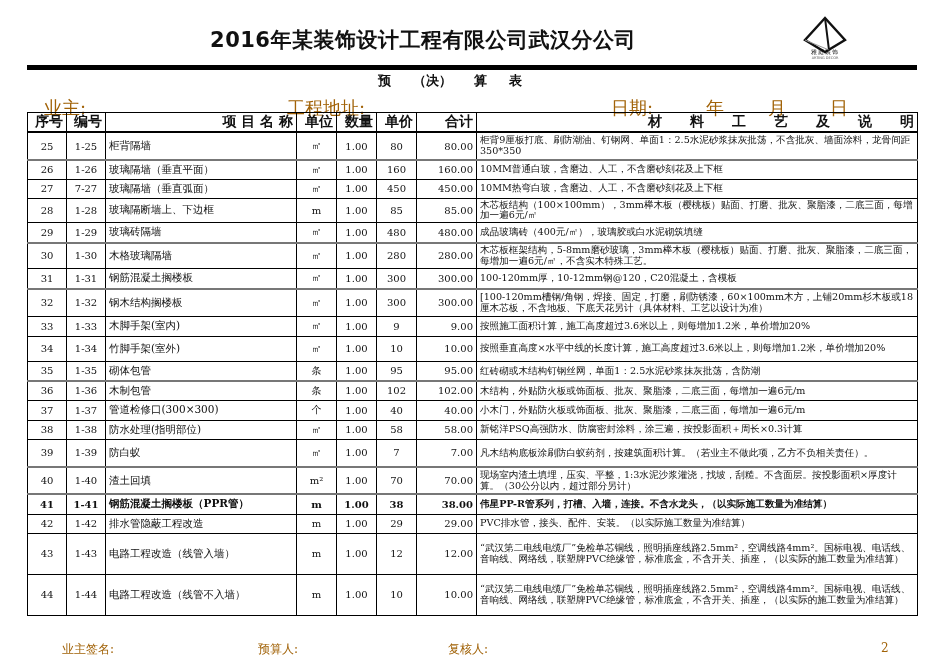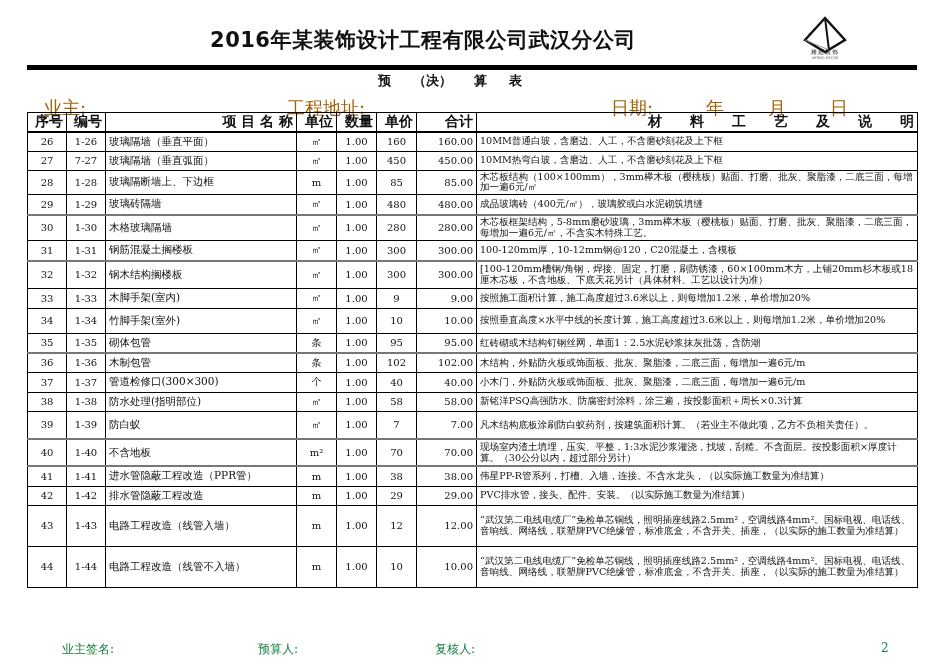--- a/index.html
+++ b/index.html
@@ -13,21 +13,21 @@
   .subtitle span { margin-right: 22px; }
   .meta { position: absolute; top: 96px; font-size: 18px; color: #a16207; }
   table { position: absolute; left: 27px; top: 112px; border-collapse: collapse; table-layout: fixed; width: 890px; }
   th, td { border: 1px solid #000; font-size: 10px; padding: 0 3px; vertical-align: middle; overflow: hidden; }
   th { height: 16px; font-family: "DejaVu Sans", sans-serif; font-weight: bold; font-size: 14px; text-align: right; border-bottom: 2px solid #000; }
   td.c { text-align: center; }
   td.r { text-align: right; }
   td.desc { font-size: 9.6px; line-height: 10.6px; padding: 1px 3px; }
   td.name { font-size: 10.5px; }
   tr.rowtop td { border-top: 2px solid #777; }
-  .footer { position: absolute; top: 641px; font-size: 12px; color: #15803d; }
+  .footer { position: absolute; top: 641px; font-size: 12px; color: #a16207; }
 </style>
 </head>
 <body>
 
 <div class="title">2016年某装饰设计工程有限公司武汉分公司</div>
 
 <svg class="logo" viewBox="0 0 60 50">
   <polygon points="30,4 10,26 30,38 50,26" fill="none" stroke="#111" stroke-width="2.4"></polygon>
   <line x1="30" y1="4" x2="34" y2="36" stroke="#111" stroke-width="2"></line>
   <line x1="10" y1="26" x2="34" y2="36" stroke="#999" stroke-width="1"></line>
@@ -65,20 +65,30 @@
       <th>编号</th>
       <th>项 目 名 称</th>
       <th>单位</th>
       <th>数量</th>
       <th>单价</th>
       <th>合计</th>
       <th>材　　料　　工　　艺　　及　　说　　明</th>
     </tr>
   </thead>
   <tbody id="tbody">
+      <tr style="height: 28px;">
+        <td class="c">25</td>
+        <td class="c">1-25</td>
+        <td class="name">柜背隔墙</td>
+        <td class="c">㎡</td>
+        <td class="c">1.00</td>
+        <td class="c">80</td>
+        <td class="r">80.00</td>
+        <td class="desc">柜背9厘板打底、刷防潮油、钉钢网、单面1：2.5水泥砂浆抹灰批荡，不含批灰、墙面涂料，龙骨间距350*350</td>
+      </tr>
       <tr class="rowtop" style="height: 19px;">
         <td class="c">26</td>
         <td class="c">1-26</td>
         <td class="name">玻璃隔墙（垂直平面）</td>
         <td class="c">㎡</td>
         <td class="c">1.00</td>
         <td class="c">160</td>
         <td class="r">160.00</td>
         <td class="desc">10MM普通白玻，含磨边、人工，不含磨砂刻花及上下框</td>
       </tr>
@@ -208,31 +218,31 @@
         <td class="name">防白蚁</td>
         <td class="c">㎡</td>
         <td class="c">1.00</td>
         <td class="c">7</td>
         <td class="r">7.00</td>
         <td class="desc">凡木结构底板涂刷防白蚁药剂，按建筑面积计算。（若业主不做此项，乙方不负相关责任）。</td>
       </tr>
       <tr class="rowtop" style="height: 27px;">
         <td class="c">40</td>
         <td class="c">1-40</td>
-        <td class="name">不含地板</td>
+        <td class="name">渣土回填</td>
         <td class="c">m²</td>
         <td class="c">1.00</td>
         <td class="c">70</td>
         <td class="r">70.00</td>
         <td class="desc">现场室内渣土填埋，压实、平整，1:3水泥沙浆灌浇，找坡，刮糙。不含面层。按投影面积×厚度计算。（30公分以内，超过部分另计）</td>
       </tr>
-      <tr class="rowtop" style="height: 20px;">
+      <tr class="rowtop" style="height: 20px; font-weight: bold;">
         <td class="c">41</td>
         <td class="c">1-41</td>
-        <td class="name">进水管隐蔽工程改造（PPR管）</td>
+        <td class="name">钢筋混凝土搁楼板（PPR管）</td>
         <td class="c">m</td>
         <td class="c">1.00</td>
         <td class="c">38</td>
         <td class="r">38.00</td>
         <td class="desc">伟星PP-R管系列，打槽、入墙，连接。不含水龙头，（以实际施工数量为准结算）</td>
       </tr>
       <tr style="height: 19px;">
         <td class="c">42</td>
         <td class="c">1-42</td>
         <td class="name">排水管隐蔽工程改造</td>
@@ -260,14 +270,14 @@
         <td class="c">1.00</td>
         <td class="c">10</td>
         <td class="r">10.00</td>
         <td class="desc">“武汉第二电线电缆厂”免检单芯铜线，照明插座线路2.5mm²，空调线路4mm²。国标电视、电话线、音响线、网络线，联塑牌PVC绝缘管，标准底盒，不含开关、插座，（以实际的施工数量为准结算）</td>
       </tr>
     </tbody>
 </table>
 
 <div class="footer" style="left:62px">业主签名:</div>
 <div class="footer" style="left:258px">预算人:</div>
-<div class="footer" style="left:435px">复核人:</div>
+<div class="footer" style="left:448px">复核人:</div>
 <div class="footer" style="left:881px">2</div>
 
 </body></html>

